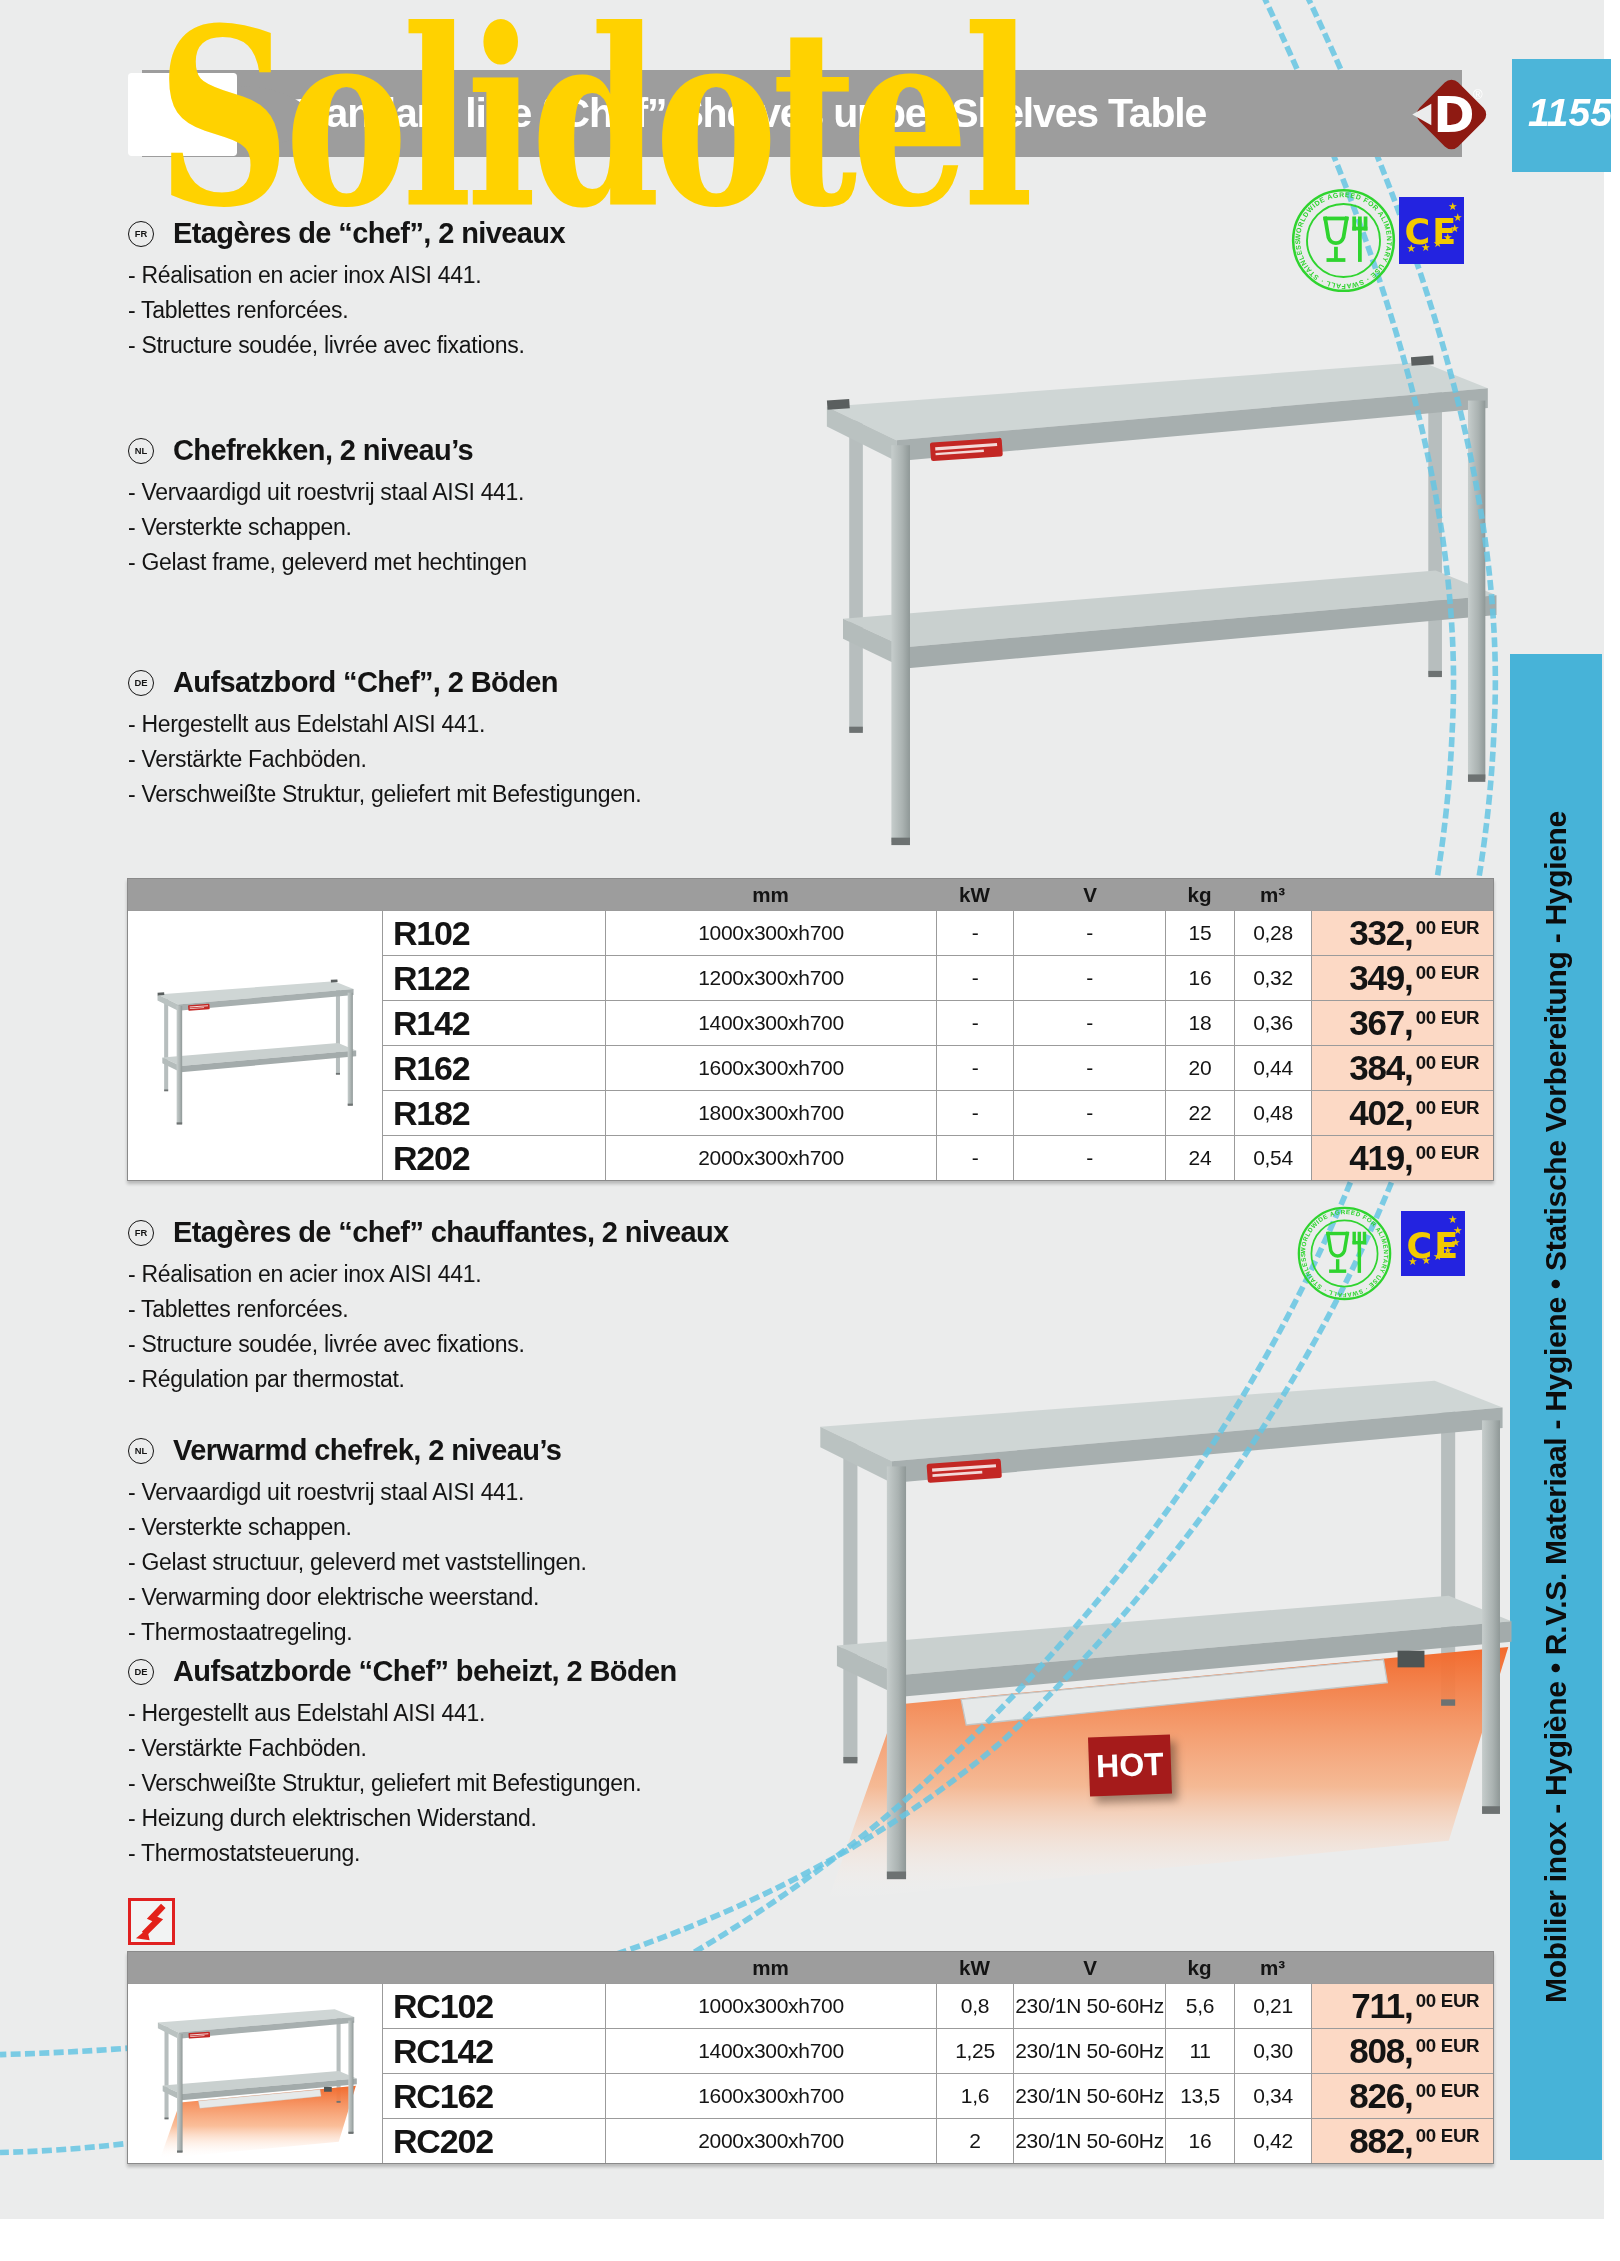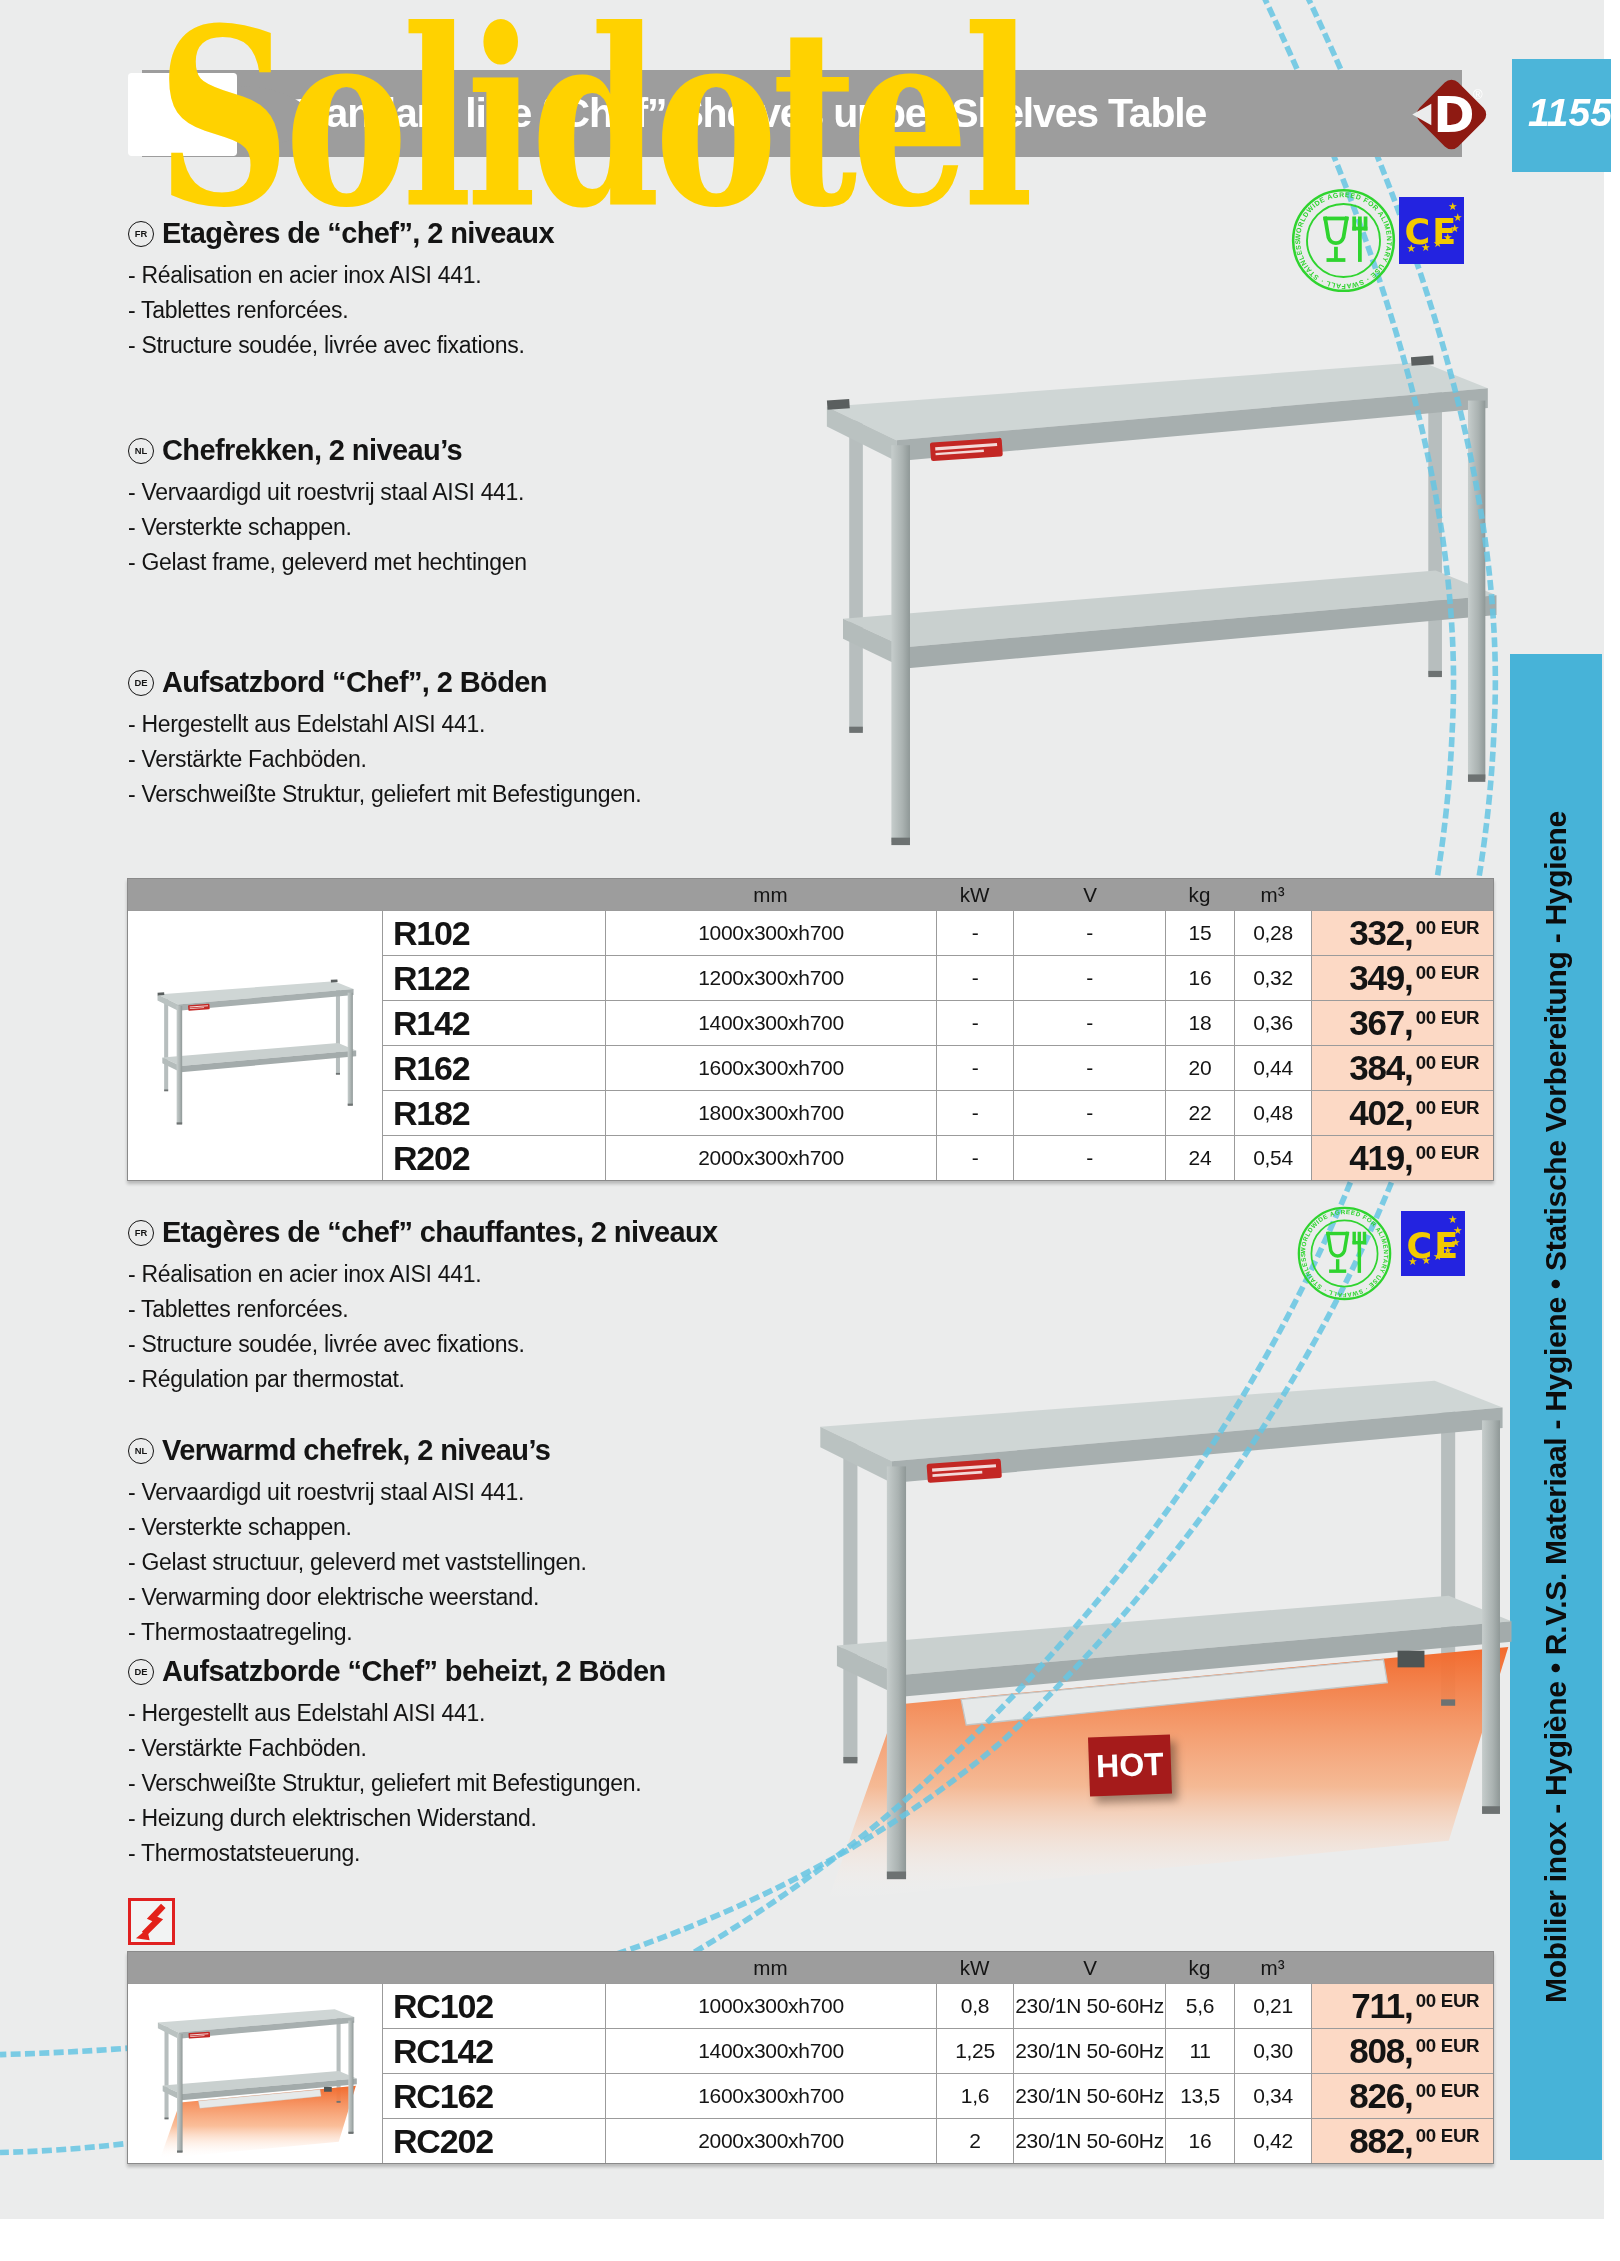--- a/index.html
+++ b/index.html
@@ -19,21 +19,21 @@
         font-style:italic;font-size:17px;line-height:18px;text-align:center;z-index:2;white-space:nowrap;}
   .d-logo{position:absolute;left:1404px;top:67px;width:95px;height:95px;z-index:5;}
   .pagenum{position:absolute;left:1512px;top:59px;width:99px;height:113px;background:#4cb5d9;z-index:5;}
   .pagenum span{display:block;margin:32px 0 0 16px;font-size:39px;font-weight:bold;color:#ffffff;font-style:italic;}
   .watermark{position:absolute;left:157px;top:-21px;z-index:6;font-family:"DejaVu Serif",serif;
         font-weight:bold;font-size:243px;color:#ffd200;letter-spacing:-7.5px;line-height:1.15;
         transform:scaleX(0.76);transform-origin:0 0;white-space:nowrap;}
 
   
   .tblock{position:absolute;left:128px;width:680px;z-index:4;}
-  .bhead{display:flex;align-items:center;gap:8px;margin-bottom:7.5px;}
+  .bhead{display:flex;align-items:center;gap:19px;margin-bottom:7.5px;}
   .lang-badge{flex:0 0 auto;width:24px;height:24px;border:1.9px solid #141414;border-radius:50%;
         display:flex;align-items:center;justify-content:center;font-size:9.4px;font-weight:bold;}
   .bhead h2{margin:0;font-size:29px;font-weight:bold;letter-spacing:-0.6px;white-space:nowrap;}
   .bullets{margin:0;padding:0;list-style:none;font-size:23px;line-height:35px;letter-spacing:-0.3px;}
 
   
   .seal{position:absolute;z-index:5;}
   .ce{position:absolute;background:#2323e0;z-index:5;}
   .ce .ce-txt{position:absolute;left:5.6px;top:2.5px;font-size:35px;font-weight:bold;color:#f2c900;
         font-family:"DejaVu Sans",sans-serif;letter-spacing:1.9px;margin-top:12px;}
@@ -45,21 +45,21 @@
         transform:rotate(-2deg);box-shadow:5.6px 6.9px 8.7px rgba(0,0,0,.35);}
   .elec{position:absolute;left:128px;top:1898px;width:41px;height:41px;border:3.1px solid #e02020;z-index:4;background:#f2f3f3;}
 
   
   .ptable{position:absolute;left:127px;width:1365px;background:#fff;border:1.9px solid #8a8a8a;display:grid;
         grid-template-columns:254px 223px 331px 77px 152px 69px 77px 182px;z-index:5;
         box-shadow:0 3.1px 3.1px rgba(0,0,0,.22);}
   #table1{top:878px;grid-template-rows:31px repeat(6,45px);}
   #table2{top:1951px;grid-template-rows:31px repeat(4,45px);}
   .th-bar{grid-column:1/-1;background:#9d9d9d;position:relative;}
-  .th{position:absolute;top:0;height:31px;line-height:31px;text-align:center;font-size:20.6px;font-weight:normal;color:#141414;}
+  .th{position:absolute;top:0;height:31px;line-height:31px;text-align:center;font-size:20.6px;font-weight:bold;color:#141414;}
   .img-cell{grid-column:1;position:relative;display:flex;align-items:center;justify-content:center;border-top:1.2px solid #9b9b9b;}
   #table1 .img-cell{grid-row:2/8;}
   #table2 .img-cell{grid-row:2/6;}
   .td{border-left:1.2px solid #9b9b9b;border-top:1.2px solid #9b9b9b;display:flex;align-items:center;
         justify-content:center;font-size:21px;letter-spacing:-0.3px;}
   .td.code{justify-content:flex-start;padding-left:10px;font-size:34px;font-weight:bold;letter-spacing:-1.2px;}
   .td.price{background:#fcd9c5;justify-content:flex-end;padding-right:13.7px;}
   .p-main{font-size:35px;font-weight:bold;letter-spacing:-1.2px;}
   .p-sup{font-size:18.7px;font-weight:bold;margin-left:3.1px;align-self:flex-start;margin-top:5.6px;}
 

